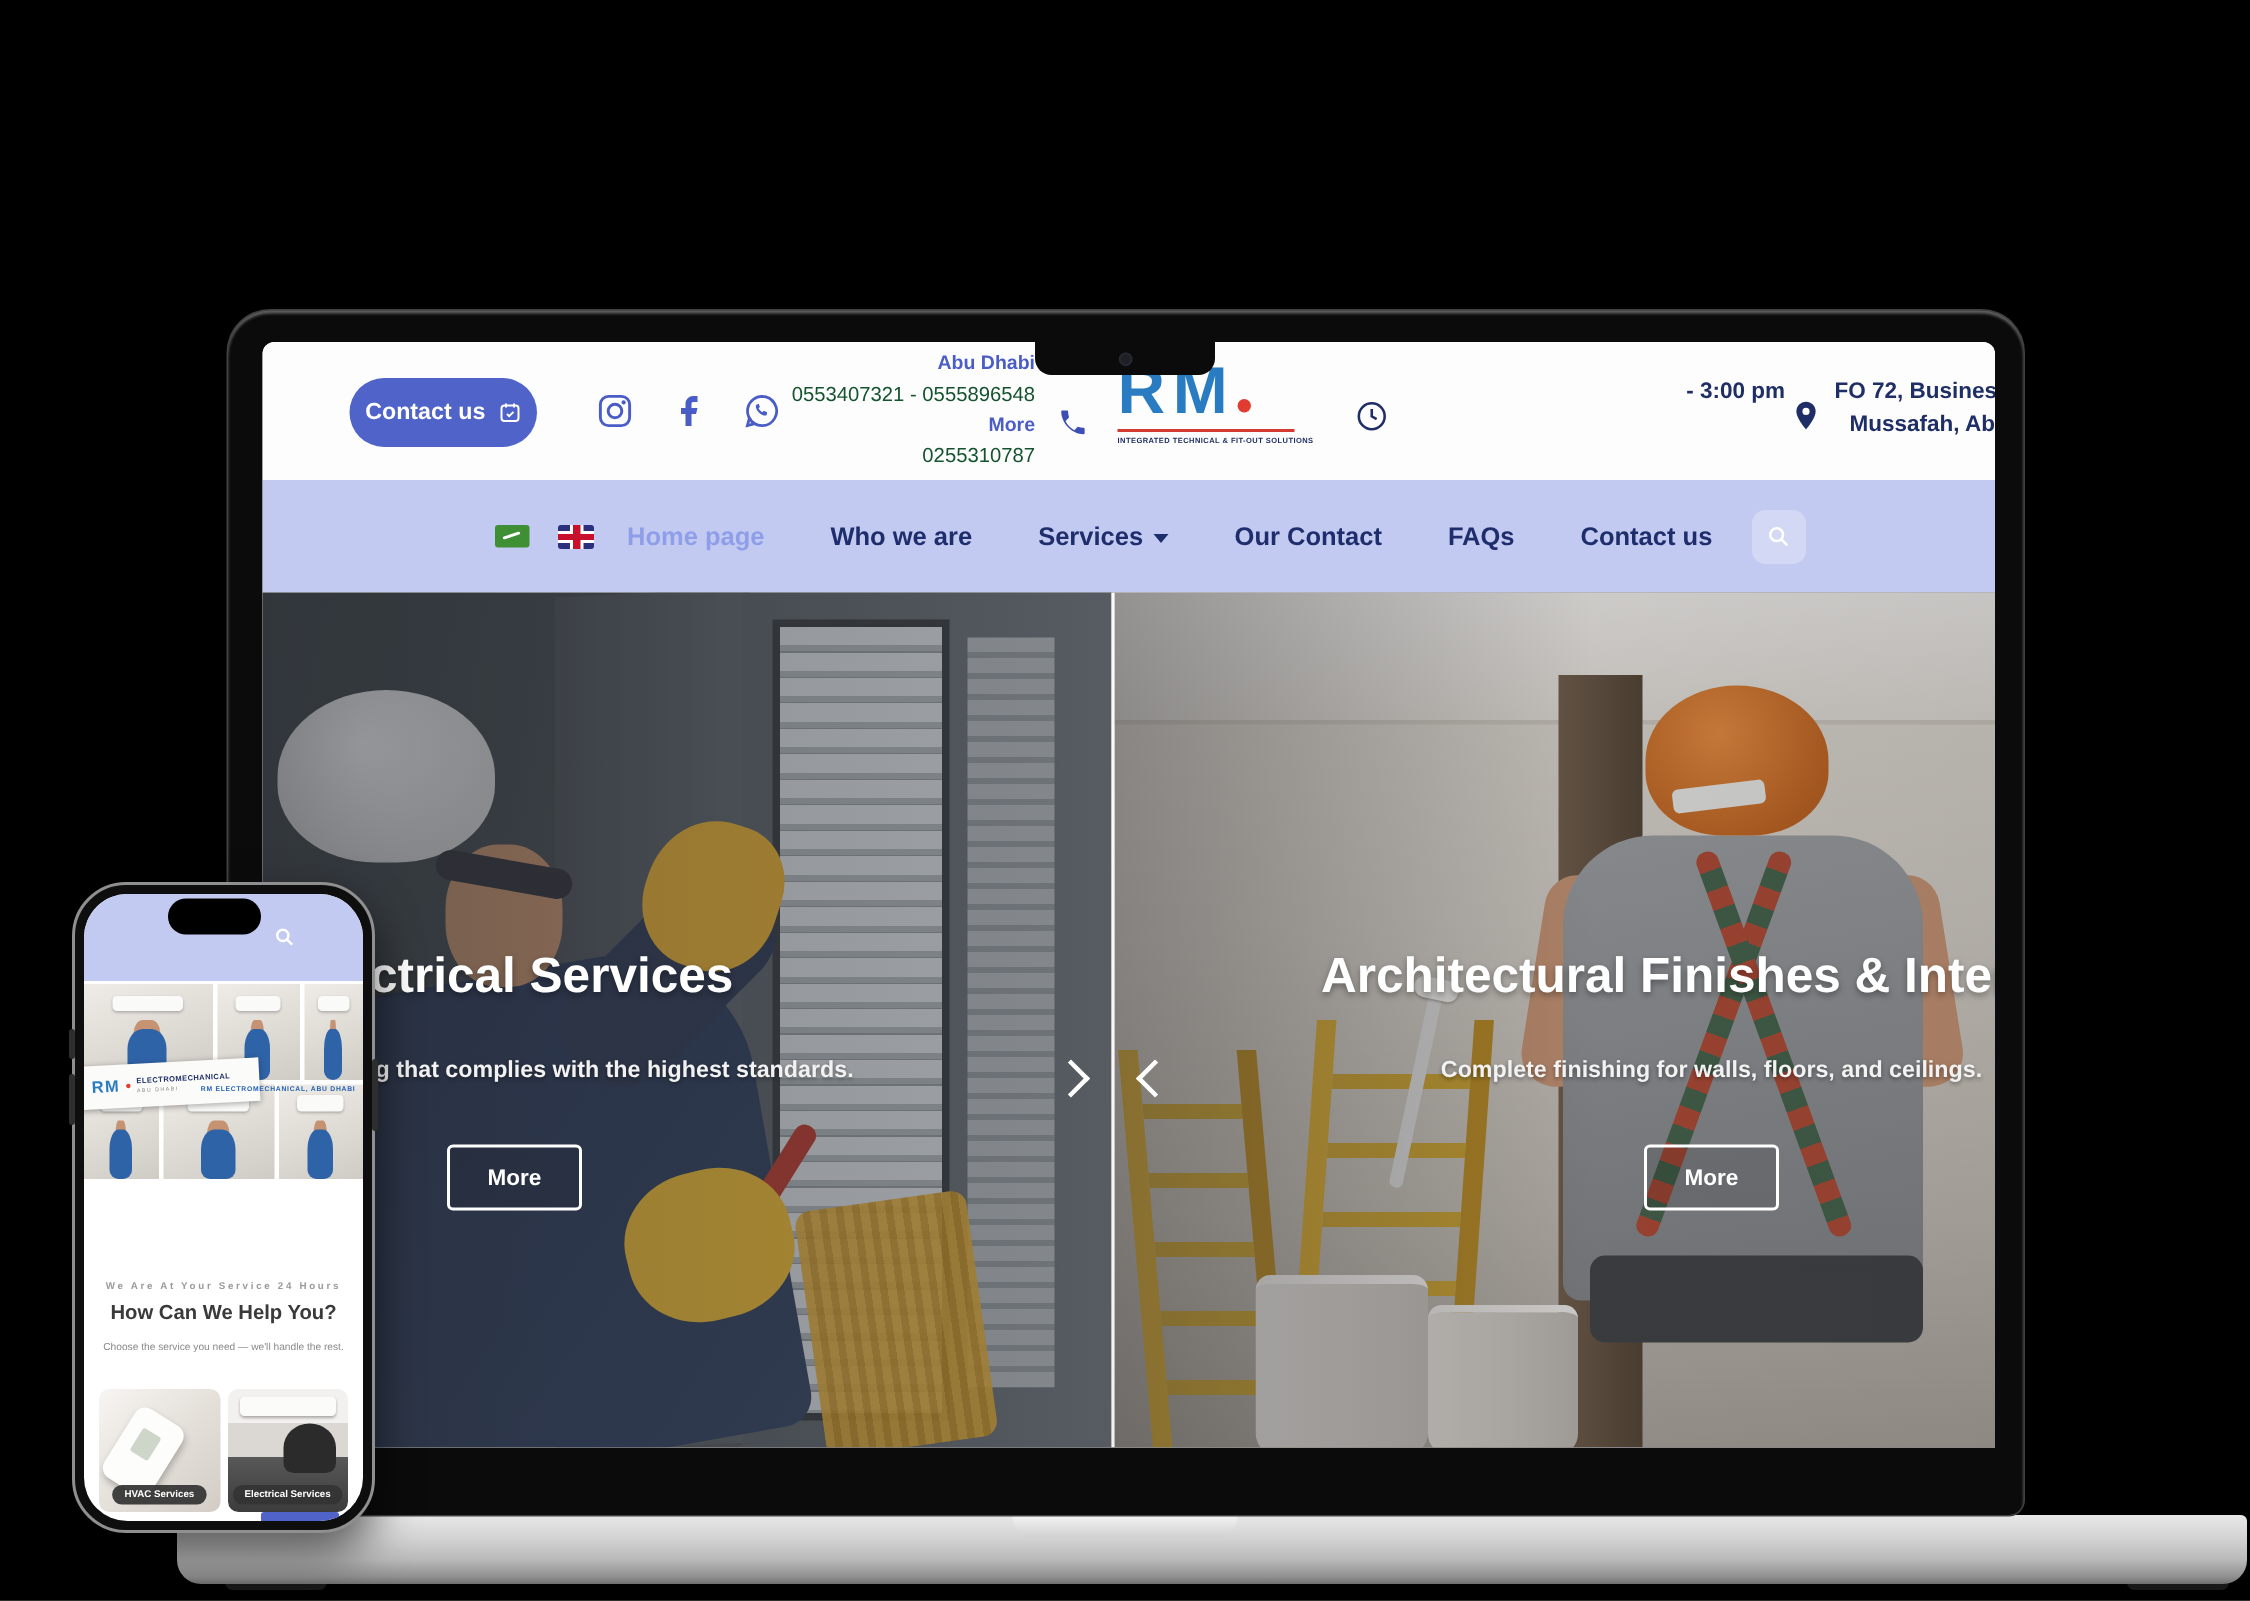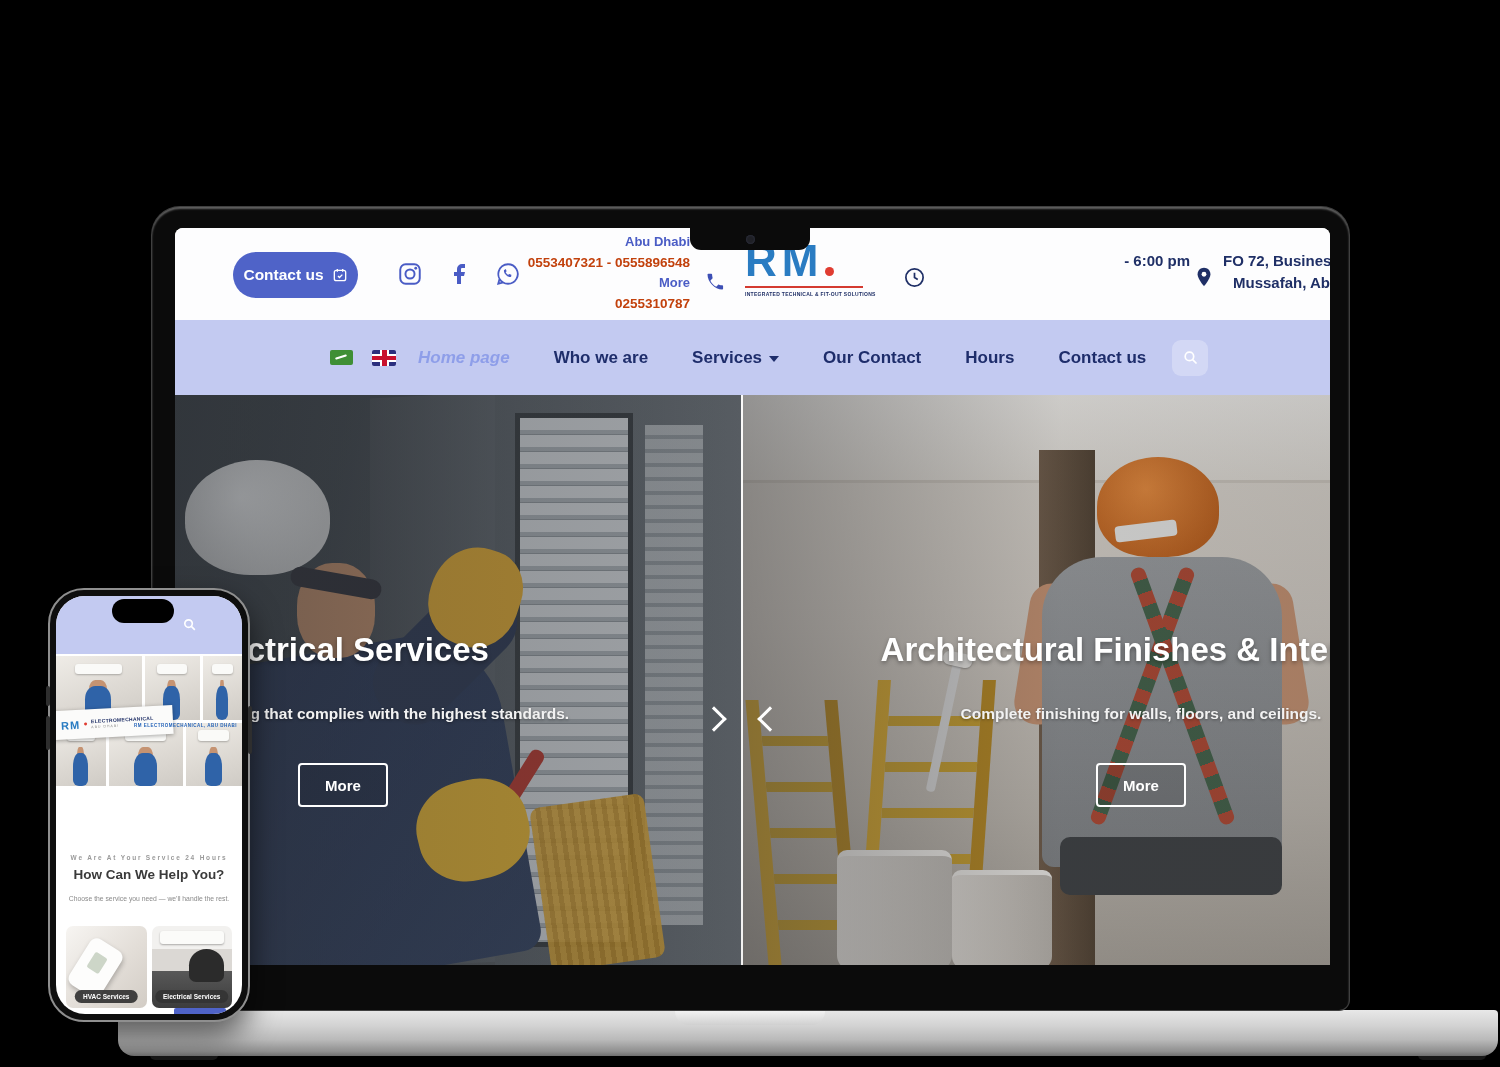--- a/index.html
+++ b/index.html
@@ -25,21 +25,21 @@
 
   
   .topbar{position:absolute;left:0;top:0;width:1155px;height:92px;background:#fdfdfe;}
   .contact-btn{position:absolute;left:58px;top:24px;width:125px;height:46px;border-radius:23px;
     background:#4f63c8;color:#fff;display:flex;align-items:center;justify-content:center;gap:8px;
     font-size:15.5px;font-weight:700;}
   .social{position:absolute;left:222px;top:33px;display:flex;gap:24px;align-items:center;}
   .social svg{display:block;}
   .phone-block{position:absolute;right:640px;top:4px;text-align:right;line-height:20.5px;white-space:nowrap;}
   .pb-city{font-size:13px;font-weight:700;color:#4a5cc5;}
-  .pb-num{font-size:13.5px;font-weight:700;color:#c2410c;}
+  .pb-num{font-size:13.5px;font-weight:400;color:#14532d;}
   .phone-icon{position:absolute;left:530px;top:44px;}
   .logo{position:absolute;left:570px;top:10px;width:130px;}
   .logo-rm{font-size:44px;line-height:46px;font-weight:800;color:#2a7cc2;letter-spacing:5px;}
   .logo-dot{display:inline-block;width:9px;height:9px;border-radius:50%;background:#e03c31;margin-left:2px;}
   .logo-line{width:118px;height:2px;background:#d43a30;margin-top:2px;}
   .logo-tagline{font-size:5px;letter-spacing:.3px;color:#1f2f66;margin-top:3px;white-space:nowrap;font-weight:700;}
   .clock-icon{position:absolute;left:728px;top:38px;}
   .hours{position:absolute;right:140px;top:22px;width:320px;text-align:right;font-size:15px;font-weight:700;
     color:#1f2f66;line-height:22px;white-space:nowrap;}
   .pin-icon{position:absolute;left:1018px;top:36px;}
@@ -56,21 +56,21 @@
     transform:rotate(-18deg);border-radius:2px;}
   .flag-uk{width:24px;height:16px;margin-right:22px;
     background:
       linear-gradient(#c8102e,#c8102e) center/100% 4px no-repeat,
       linear-gradient(#c8102e,#c8102e) center/5px 100% no-repeat,
       linear-gradient(#fff,#fff) center/100% 8px no-repeat,
       linear-gradient(#fff,#fff) center/9px 100% no-repeat,
       #2b2f7e;}
   .nav-items{display:flex;align-items:center;gap:44px;font-size:17px;font-weight:700;color:#1e2d6b;}
   .nav-item{white-space:nowrap;display:flex;align-items:center;}
-  .nav-item.active{color:#8e9ee9;font-style:italic;}
+  .nav-item.active{color:#8e9ee9;}
   .caret{width:0;height:0;border-left:5px solid transparent;border-right:5px solid transparent;
     border-top:6px solid #1e2d6b;margin-left:7px;margin-top:2px;}
   .nav-search{margin-left:26px;width:36px;height:36px;border-radius:9px;background:rgba(255,255,255,.28);
     display:flex;align-items:center;justify-content:center;}
 
   
   .hero{position:absolute;left:0;top:167px;width:1155px;height:570px;overflow:hidden;background:#777;}
   .slide{position:absolute;top:0;width:796px;height:570px;overflow:hidden;}
   .slide1{left:-230px;background:linear-gradient(100deg,#2e3338,#3c4248 45%,#565a5e 75%,#666a6e);}
   .slide2{left:566px;background:linear-gradient(180deg,#e3ded6 0%,#d6d0c8 40%,#c2bcb3 72%,#a8a299);
@@ -243,21 +243,21 @@
         <div class="logo-line"></div>
         <div class="logo-tagline">INTEGRATED TECHNICAL &amp; FIT-OUT SOLUTIONS</div>
       </div>
       <div class="clock-icon">
         <svg width="23" height="23" viewBox="0 0 24 24" fill="none" stroke="#1f2f66" stroke-width="1.8">
           <circle cx="12" cy="12" r="9"></circle>
             <path d="M12 7v5l3.4 2"></path>
         </svg>
       </div>
       <div class="hours">
-        <div>- 6:00 pm</div>
+        <div>- 3:00 pm</div>
       </div>
       <div class="pin-icon">
         <svg width="22" height="26" viewBox="0 0 24 24" fill="#1f2f66">
           <path d="M12 2c-3.9 0-7 3.1-7 7 0 5.2 7 13 7 13s7-7.8 7-13c0-3.9-3.1-7-7-7z"></path>
           <circle cx="12" cy="9" r="2.6" fill="#fff"></circle>
         </svg>
       </div>
       <div class="address">
         <div>FO 72, Business Ce</div>
         <div class="l2">Mussafah, Abu Dh</div>
@@ -268,21 +268,21 @@
       <div class="flag flag-sa"></div>
       <div class="flag flag-uk"></div>
       <div class="nav-items">
         <div class="nav-item active">Home page</div>
         <div class="nav-item">Who we are</div>
         <div class="nav-item">
           <span>Services</span>
           <span class="caret"></span>
         </div>
         <div class="nav-item">Our Contact</div>
-        <div class="nav-item">Hours</div>
+        <div class="nav-item">FAQs</div>
         <div class="nav-item">Contact us</div>
       </div>
       <div class="nav-search">
         <svg width="17" height="17" viewBox="0 0 24 24" fill="none" stroke="#fff" stroke-width="2.4">
           <circle cx="10.5" cy="10.5" r="6"></circle>
             <line x1="15" y1="15" x2="20.5" y2="20.5"></line>
         </svg>
       </div>
     </div>
 

